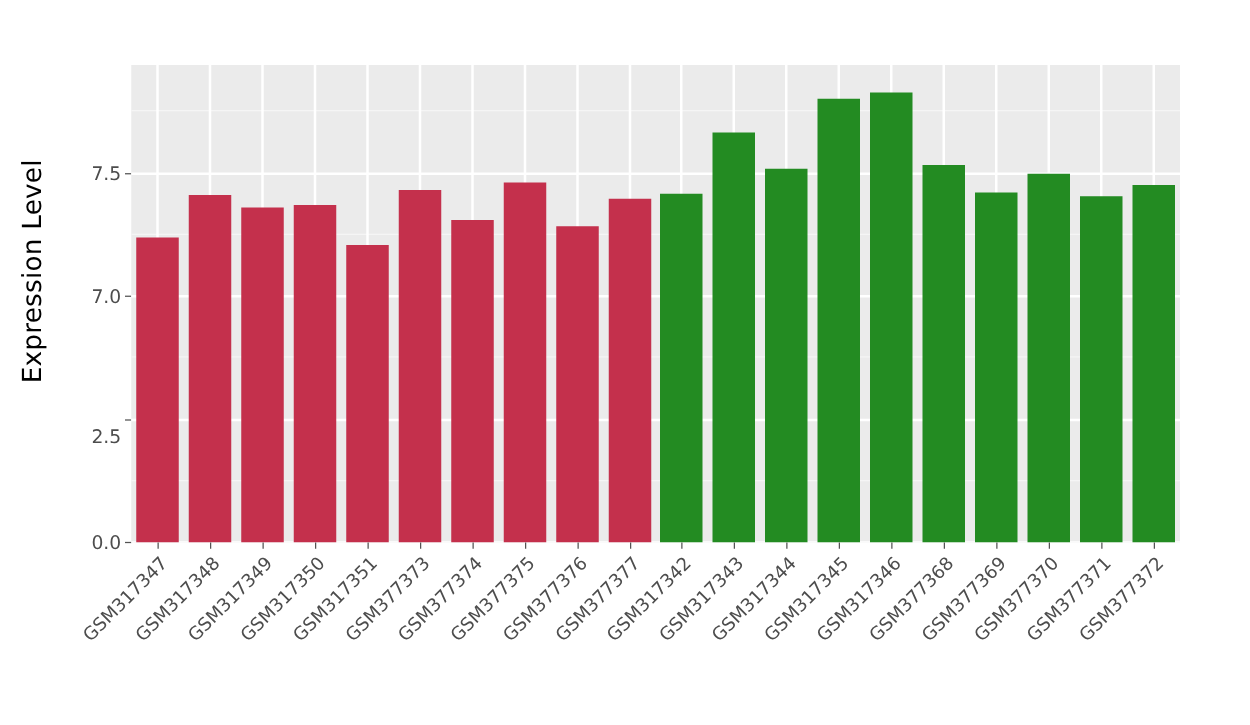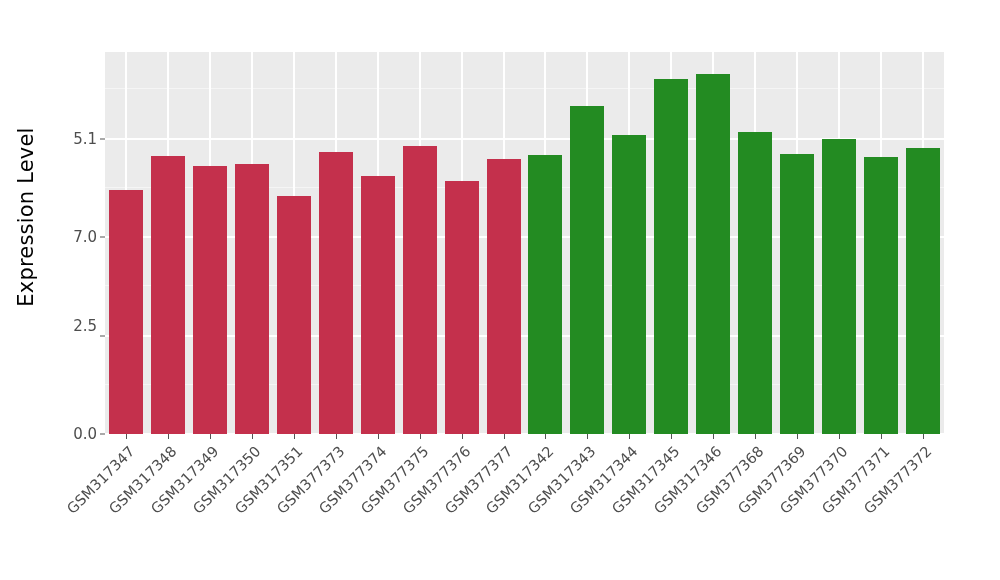--- a/index.html
+++ b/index.html
@@ -134,25 +134,25 @@
 
 <div id="chart-root">
 
   <div id="y-axis-title">
     <span>Expression Level</span>
   </div>
 
   <div id="y-axis">
       <div class="y-tick" style="top: 434px;">0.0</div>
       <div class="y-tickmark" style="top: 434px;"></div>
-      <div class="y-tick" style="top: 326px;">2.5</div>
+      <div class="y-tick" style="top: 349px;">2.5</div>
       <div class="y-tickmark" style="top: 335.546px;"></div>
       <div class="y-tick" style="top: 237.093px;">7.0</div>
       <div class="y-tickmark" style="top: 237.093px;"></div>
-      <div class="y-tick" style="top: 138.639px;">5.1</div>
+      <div class="y-tick" style="top: 138.639px;">7.5</div>
       <div class="y-tickmark" style="top: 138.639px;"></div>
     </div>
 
   <div id="plot-panel">
       <div class="grid-minor-h" style="bottom: 49.2268px;"></div>
       <div class="grid-minor-h" style="bottom: 147.68px;"></div>
       <div class="grid-minor-h" style="bottom: 246.134px;"></div>
       <div class="grid-minor-h" style="bottom: 344.588px;"></div>
       <div class="grid-major-h" style="bottom: -1px;"></div>
       <div class="grid-major-h" style="bottom: 97.4536px;"></div>

